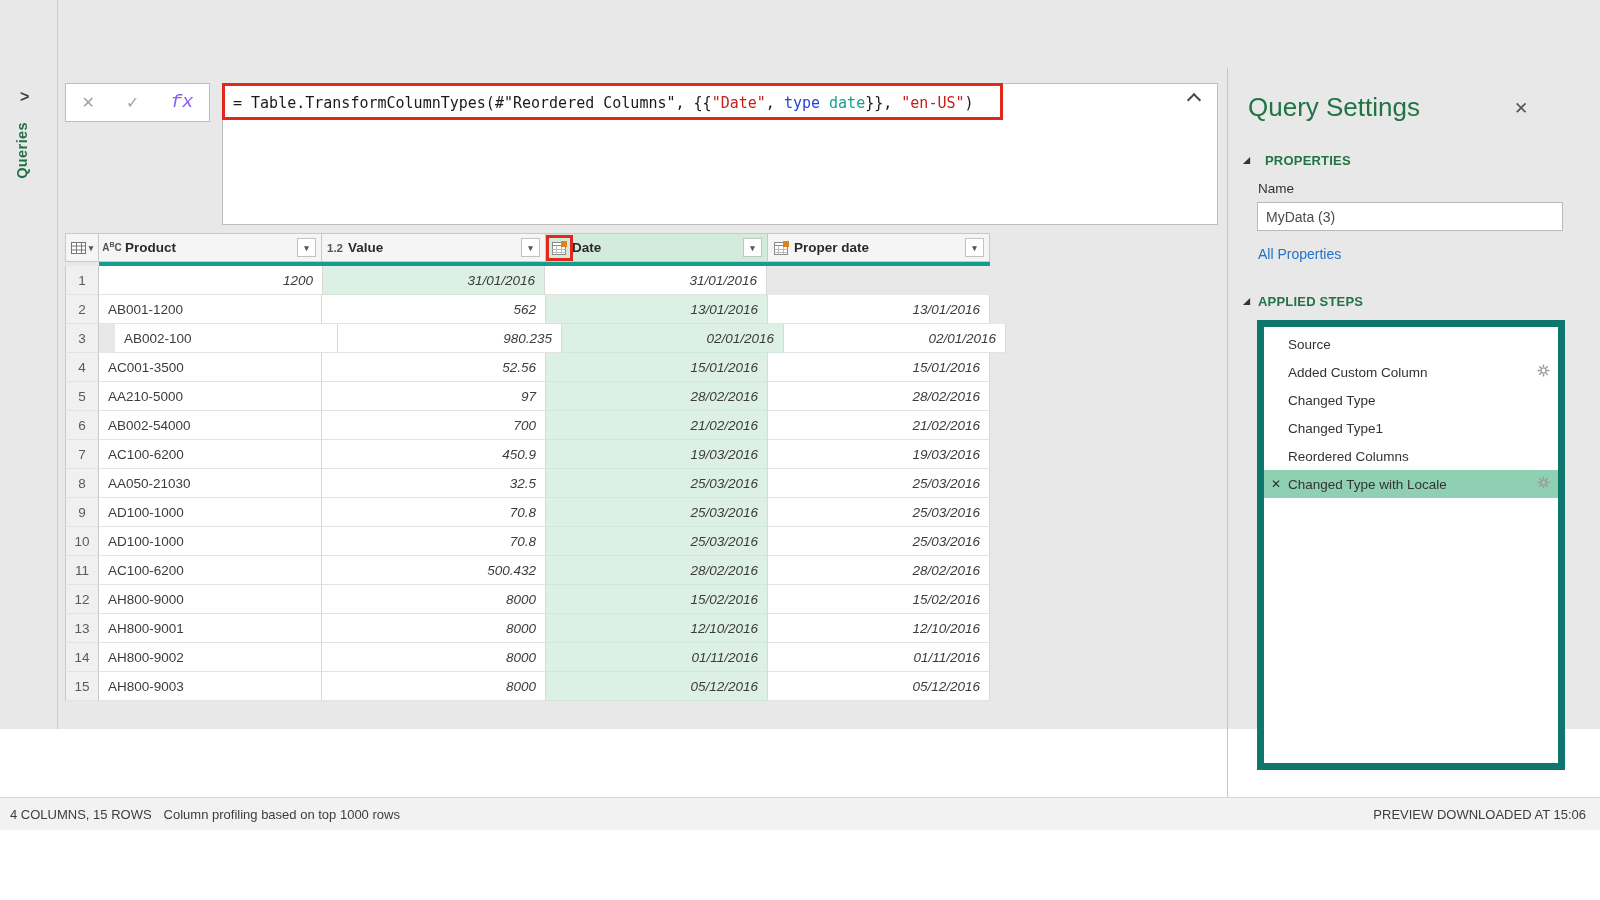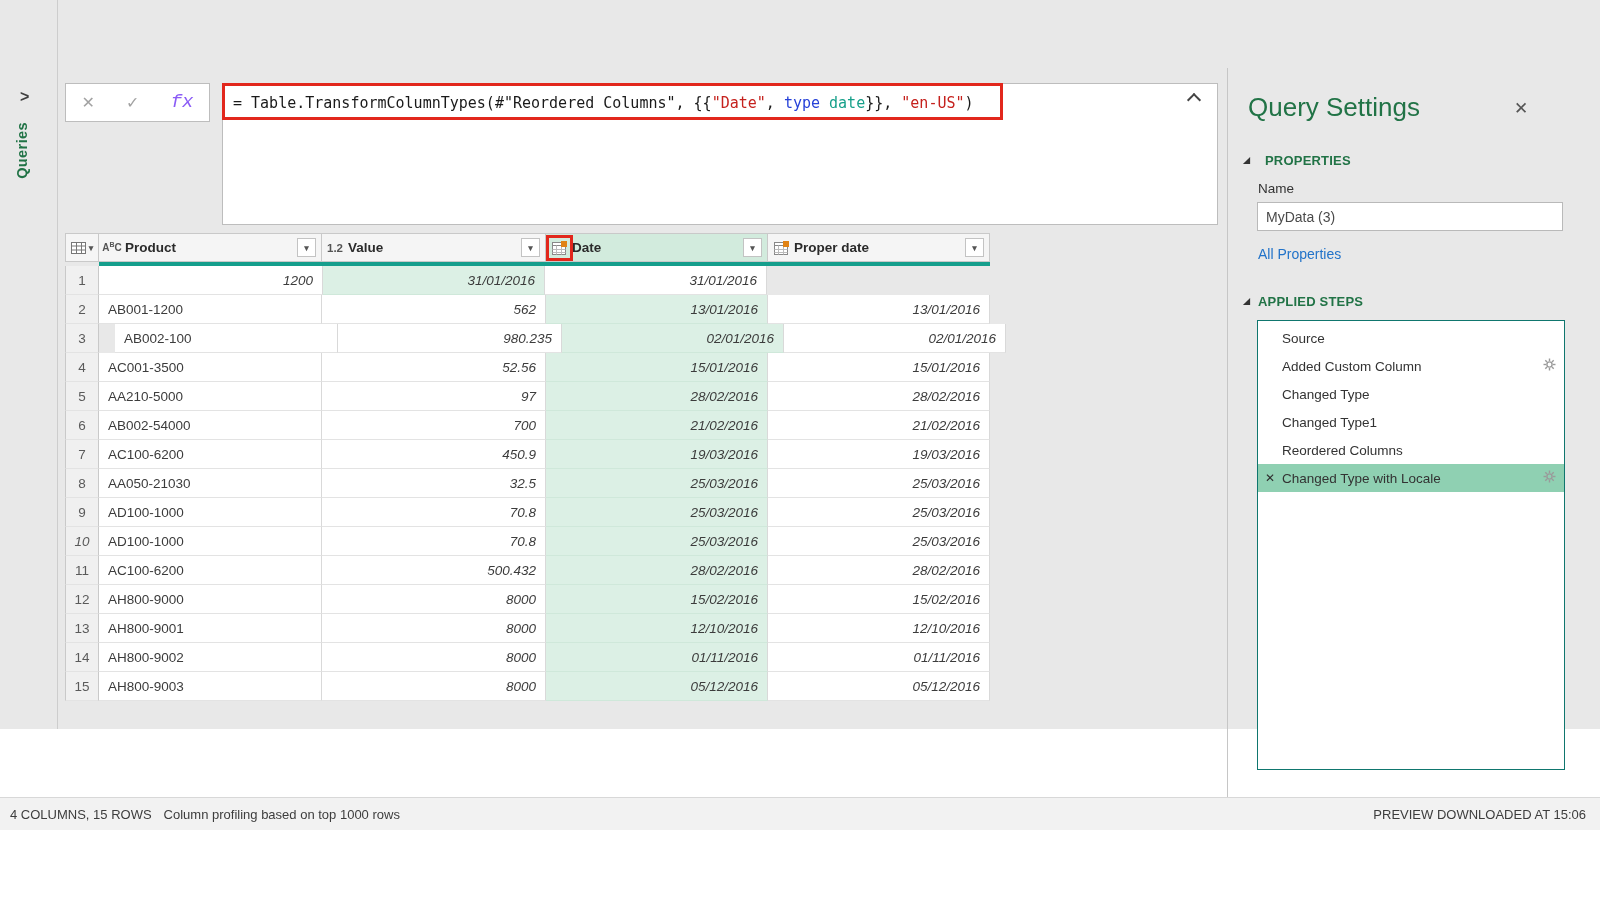--- a/index.html
+++ b/index.html
@@ -77,21 +77,21 @@
   .qs-close{left:1514px;top:98px;font-size:17px;color:#555;cursor:pointer;}
   .section-hdr{display:flex;align-items:center;gap:7px;cursor:pointer;}
   .section-hdr .tri{width:9px;height:9px;flex:none;}
   .section-hdr .txt{color:#217346;font-size:13px;font-weight:bold;letter-spacing:.2px;}
   .hdr-props{left:1242px;top:153px;gap:14px;}
   .hdr-steps{left:1242px;top:294px;}
   .name-label{left:1258px;top:181px;font-size:13.5px;color:#333;}
   .name-input{left:1257px;top:202px;width:306px;height:29px;box-sizing:border-box;background:#fff;
     border:1px solid #b9b9b9;font-size:14px;color:#4a4a4a;padding:0 0 0 8px;font-family:"Liberation Sans", sans-serif;}
   .all-props{left:1258px;top:246px;font-size:14px;color:#2273c9;cursor:pointer;}
-  .steps-box{left:1257px;top:320px;width:308px;height:450px;background:#fff;border:1px solid #0f766e;
+  .steps-box{left:1257px;top:320px;width:308px;height:450px;background:#fff;border:7px solid #0f766e;
     box-sizing:border-box;padding-top:3px;}
   .step-row{height:28px;display:flex;align-items:center;font-size:13.5px;color:#333;position:relative;cursor:pointer;}
   .step-row .lbl{padding-left:24px;}
   .step-row.selected{background:#8fd0b2;}
   .step-row.selected .lbl{padding-left:0;}
   .step-del{width:24px;text-align:center;font-size:12px;color:#2e2e2e;flex:none;cursor:pointer;}
   .step-gear{margin-left:auto;margin-right:8px;flex:none;cursor:pointer;}
 </style>
 </head>
 <body>
@@ -243,21 +243,21 @@
         <div class="cell ar ital" style="width: 222px;">25/03/2016</div>
       </div>
       <div class="grow">
         <div class="cell rownum" style="width: 34px;">9</div>
         <div class="cell al" style="width: 223px;">AD100-1000</div>
         <div class="cell ar ital" style="width: 224px;">70.8</div>
         <div class="cell ar ital mint" style="width: 222px;">25/03/2016</div>
         <div class="cell ar ital" style="width: 222px;">25/03/2016</div>
       </div>
       <div class="grow">
-        <div class="cell rownum" style="width: 34px; font-style: italic;">10</div>
+        <div class="cell rownum" style="width: 34px;">10</div>
         <div class="cell al" style="width: 223px;">AD100-1000</div>
         <div class="cell ar ital" style="width: 224px;">70.8</div>
         <div class="cell ar ital mint" style="width: 222px;">25/03/2016</div>
         <div class="cell ar ital" style="width: 222px;">25/03/2016</div>
       </div>
       <div class="grow">
         <div class="cell rownum" style="width: 34px;">11</div>
         <div class="cell al" style="width: 223px;">AC100-6200</div>
         <div class="cell ar ital" style="width: 224px;">500.432</div>
         <div class="cell ar ital mint" style="width: 222px;">28/02/2016</div>

